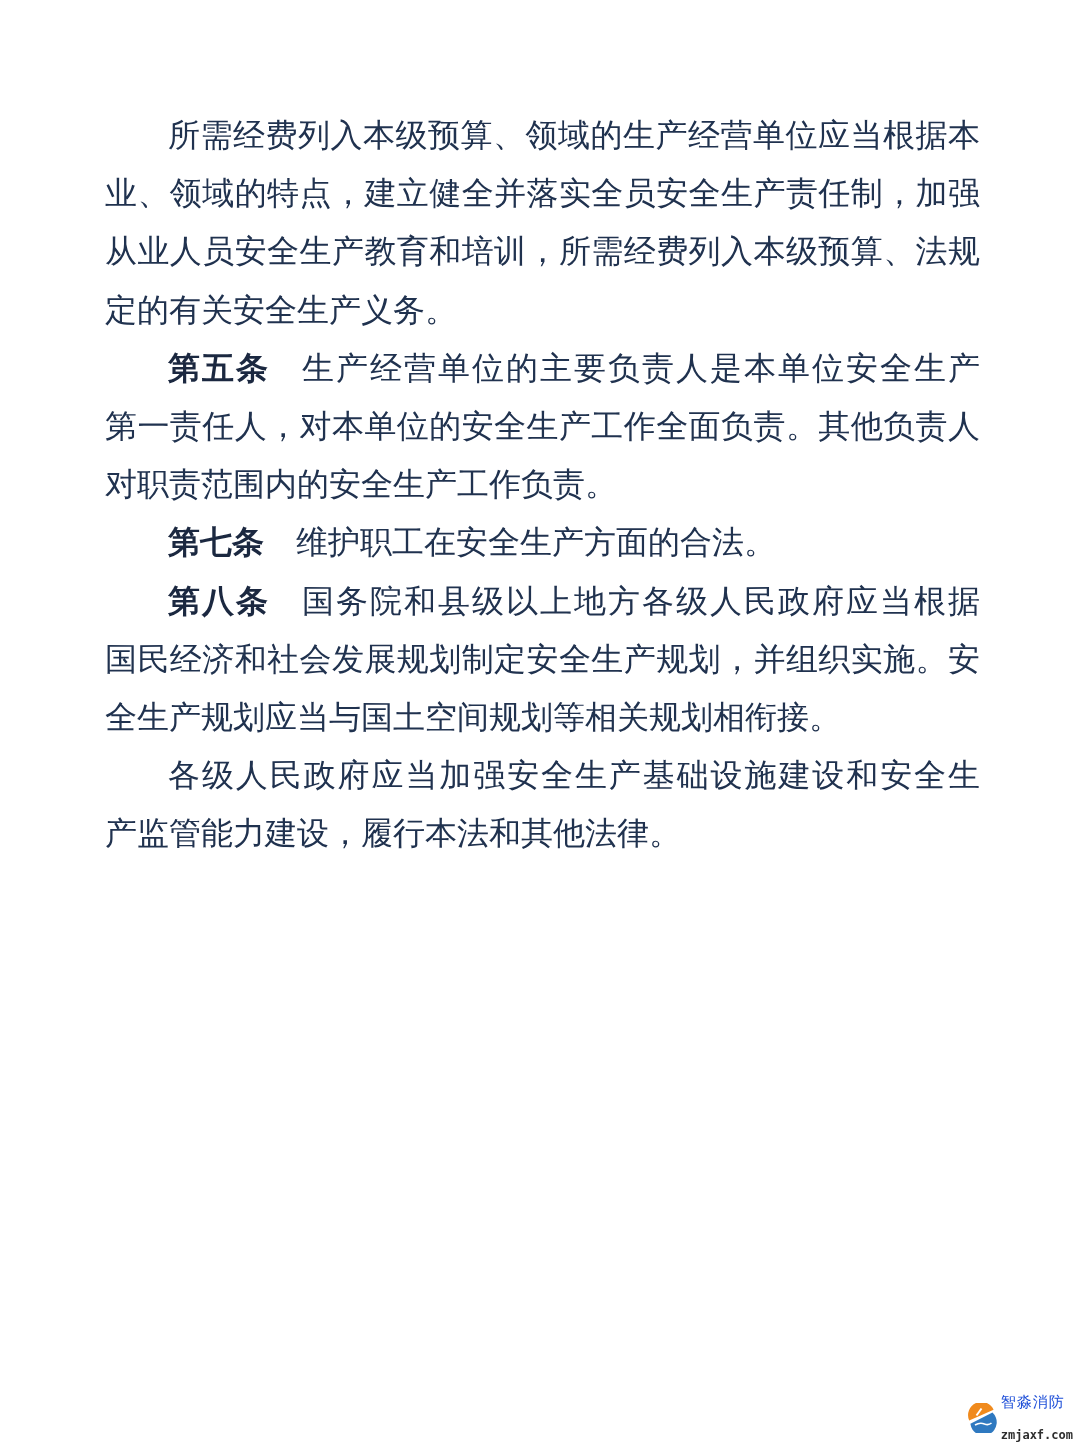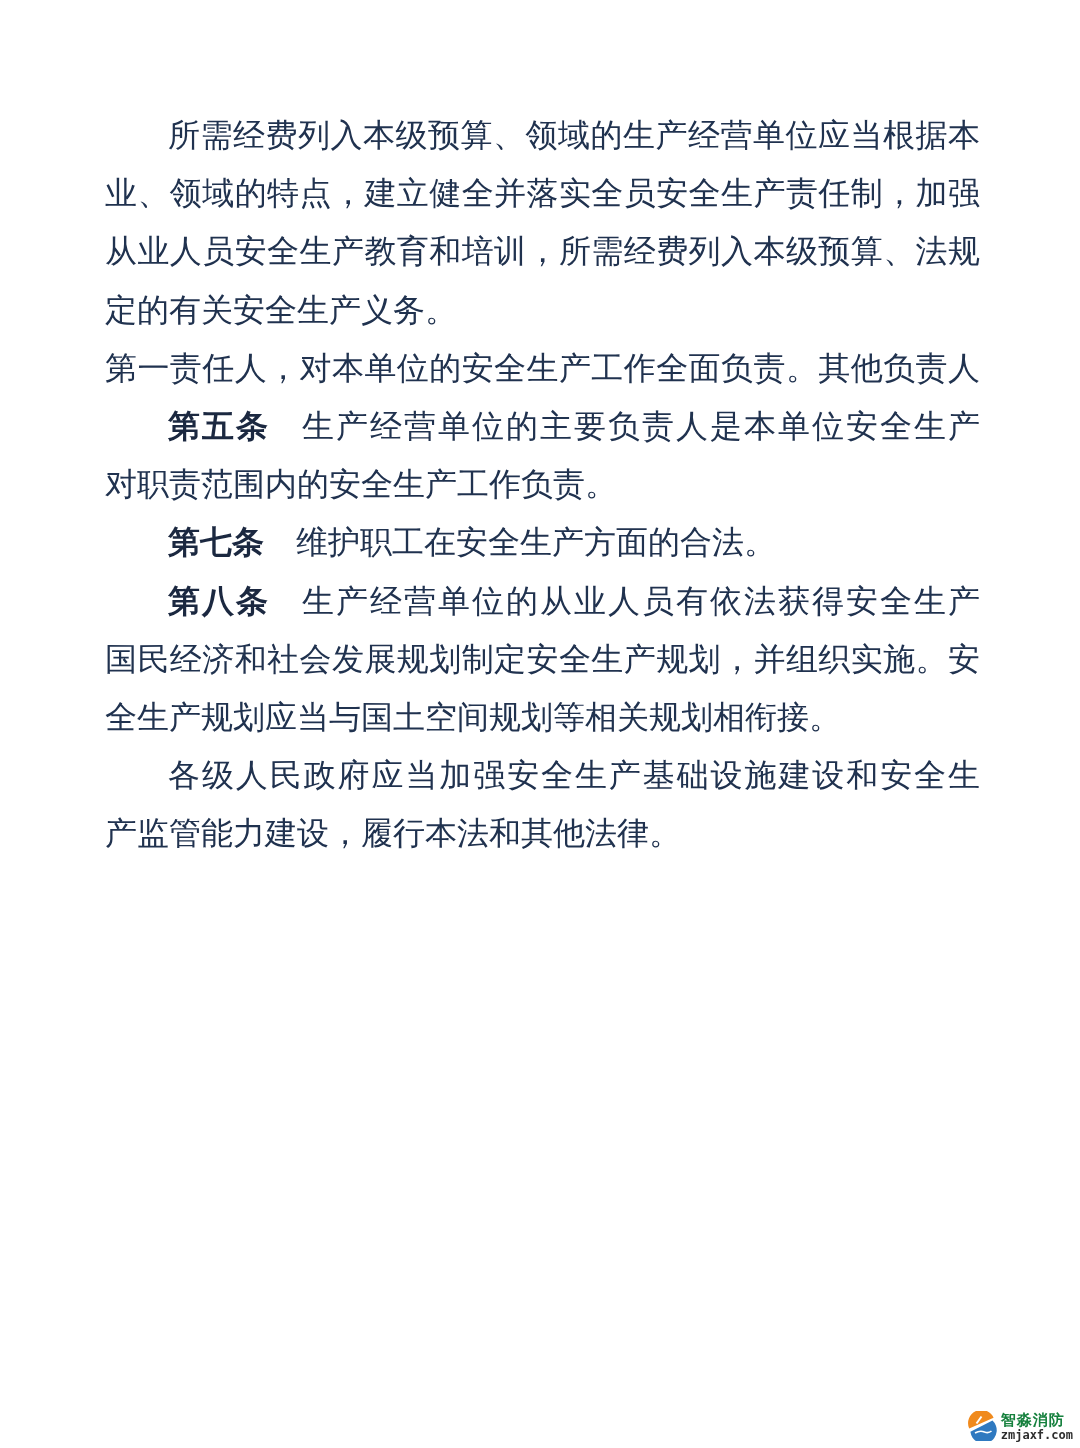--- a/index.html
+++ b/index.html
@@ -60,61 +60,61 @@
     height: 30px;
     flex: 0 0 auto;
   }
   .wm-text {
     display: flex;
     flex-direction: column;
     line-height: 1;
   }
   .wm-name {
     font-family: "Liberation Sans", "DejaVu Sans", sans-serif;
-    font-weight: bold;
+    font-weight: normal;
     font-size: 15px;
-    color: #15803d;
+    color: #1d4ed8;
     letter-spacing: 1px;
   }
   .wm-domain {
     font-family: "DejaVu Sans Mono", "Liberation Mono", monospace;
     font-weight: bold;
     font-size: 12px;
     color: #2e2e2e;
-    margin-top: 2px;
+    margin-top: 20px;
   }
 </style>
 </head>
 <body>
 
 <div class="page">
 
   <div class="textblock">
 
     <div>
       <div class="line first">所需经费列入本级预算、领域的生产经营单位应当根据本行</div>
       <div class="line">业、领域的特点，建立健全并落实全员安全生产责任制，加强</div>
       <div class="line">从业人员安全生产教育和培训，所需经费列入本级预算、法规规</div>
       <div class="line end">定的有关安全生产义务。</div>
     </div>
 
     <div>
+      <div class="line first"><span class="article-label">第五条</span><span>生产经营单位的主要负责人是本单位安全生产</span></div>
       <div class="line">第一责任人，对本单位的安全生产工作全面负责。其他负责人</div>
-      <div class="line first"><span class="article-label">第五条</span><span>生产经营单位的主要负责人是本单位安全生产</span></div>
       <div class="line end">对职责范围内的安全生产工作负责。</div>
     </div>
 
 
     <div>
       <div class="line first end"><span class="article-label">第七条</span><span>维护职工在安全生产方面的合法。</span></div>
     </div>
 
 
     <div>
-      <div class="line first"><span class="article-label">第八条</span><span>生产经营单位的从业人员有依法获得安全生产</span></div>
+      <div class="line first"><span class="article-label">第八条</span><span>国务院和县级以上地方各级人民政府应当根据</span></div>
       <div class="line">国民经济和社会发展规划制定安全生产规划，并组织实施。安</div>
       <div class="line end">全生产规划应当与国土空间规划等相关规划相衔接。</div>
     </div>
 
     <div>
       <div class="line first">各级人民政府应当加强安全生产基础设施建设和安全生</div>
       <div class="line end">产监管能力建设，履行本法和其他法律。</div>
     </div>
 
 

